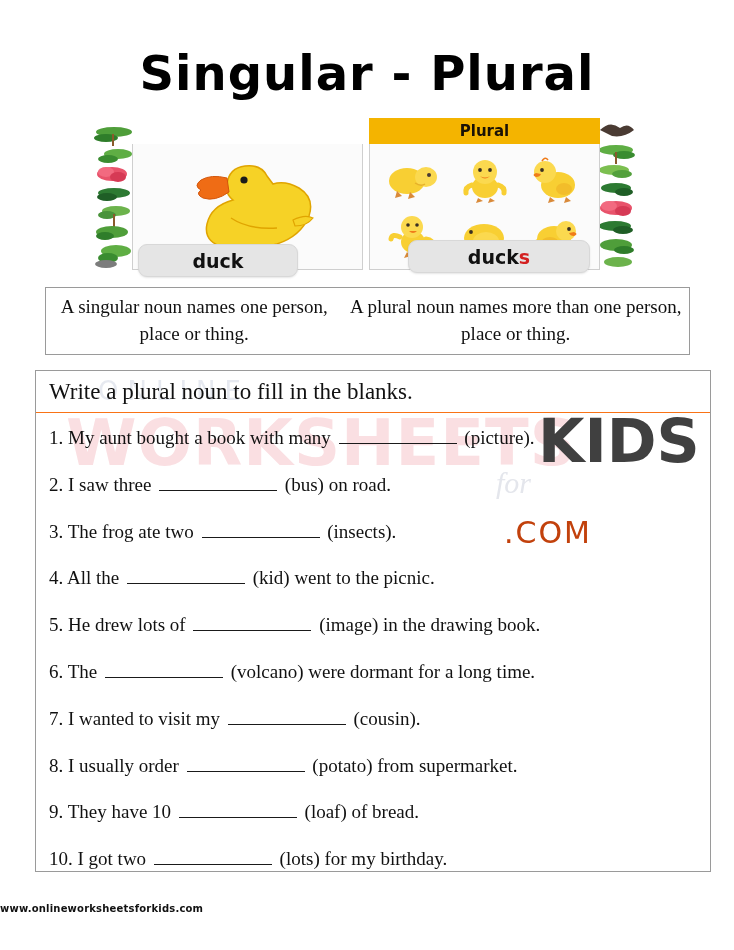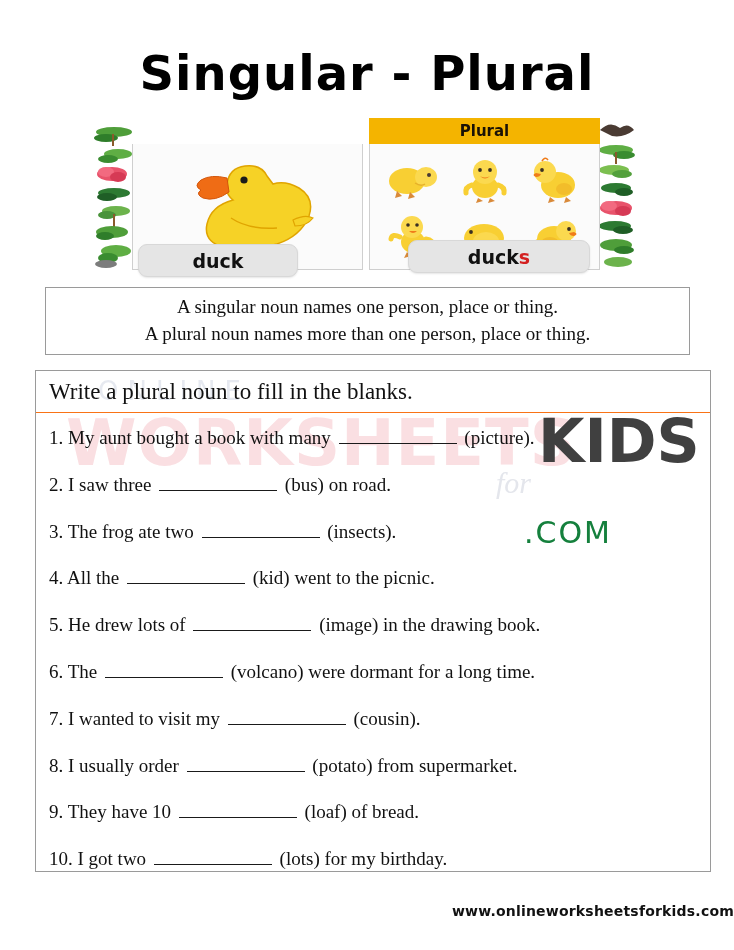--- a/index.html
+++ b/index.html
@@ -166,39 +166,39 @@
   .wm-kids {
     position: absolute;
     left: 538px; top: 36px;
     font-family: "DejaVu Sans", sans-serif;
     font-weight: bold;
     font-size: 60px;
     color: #404040;
   }
   .wm-com {
     position: absolute;
-    left: 524px; top: 145px;
+    left: 504px; top: 145px;
     font-family: "DejaVu Sans", sans-serif;
     font-size: 30px;
     letter-spacing: 2px;
-    color: #15803d;
+    color: #c2410c;
   }
 
   
   .definition-box {
     position: absolute;
     left: 45px;
     top: 287px;
     width: 645px;
     height: 68px;
     border: 1px solid #9a9a9a;
     box-sizing: border-box;
     background: transparent;
     display: flex;
-    flex-direction: column;
+    flex-direction: row;
     align-items: center;
     justify-content: center;
     z-index: 2;
   }
   .definition-box div {
     font-size: 19px;
     line-height: 1.42;
     color: #111111;
     text-align: center;
   }
@@ -243,24 +243,24 @@
     margin: 0 3px;
     vertical-align: baseline;
   }
 
   
   .footer {
     position: absolute;
     left: 0;
     top: 903px;
     width: 734px;
-    text-align: right;
-    font-family: "DejaVu Sans", sans-serif;
-    font-weight: bold;
-    font-size: 14px;
+    text-align: left;
+    font-family: "DejaVu Sans", sans-serif;
+    font-weight: bold;
+    font-size: 10px;
     color: #111111;
     letter-spacing: 0.2px;
   }
 </style>
 </head>
 <body>
 
 <div class="title">Singular - Plural</div>
 
 <div class="illustration">

